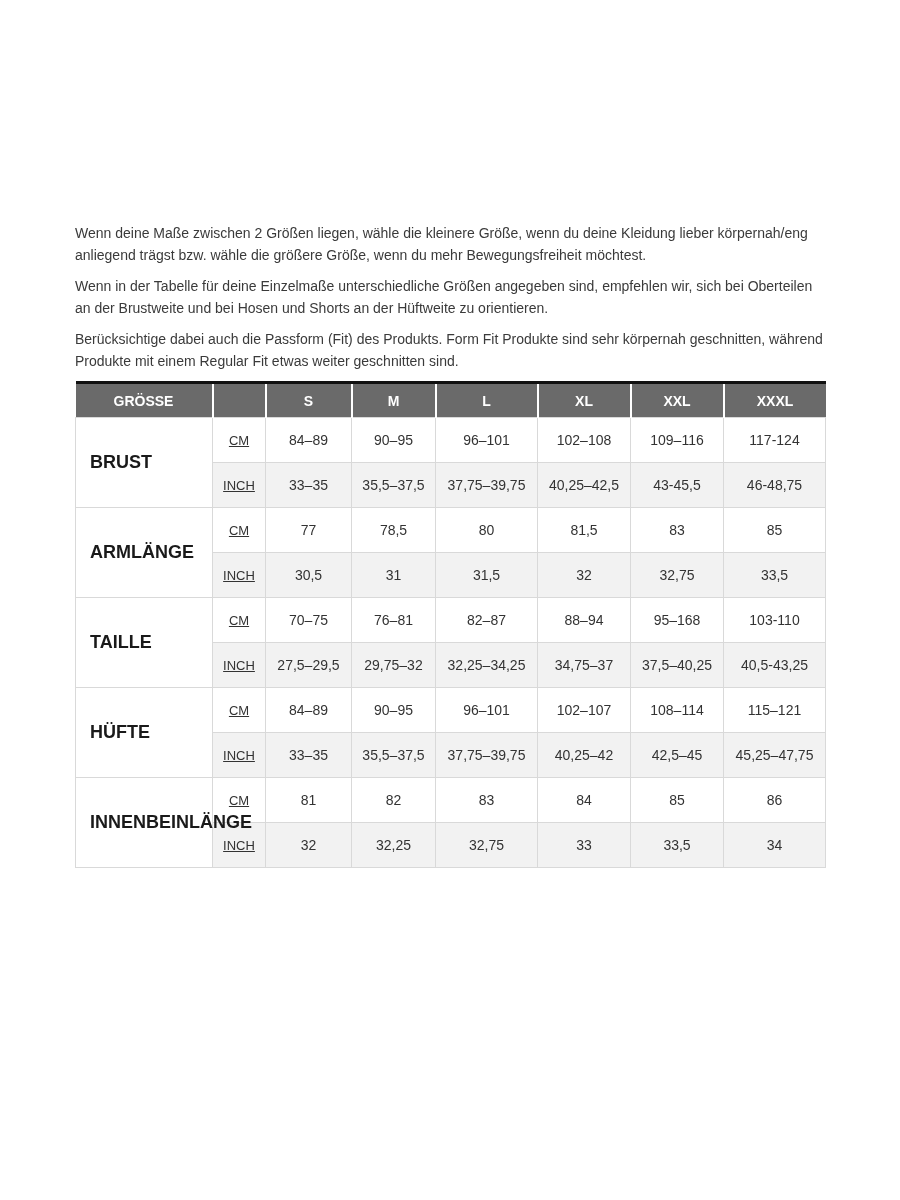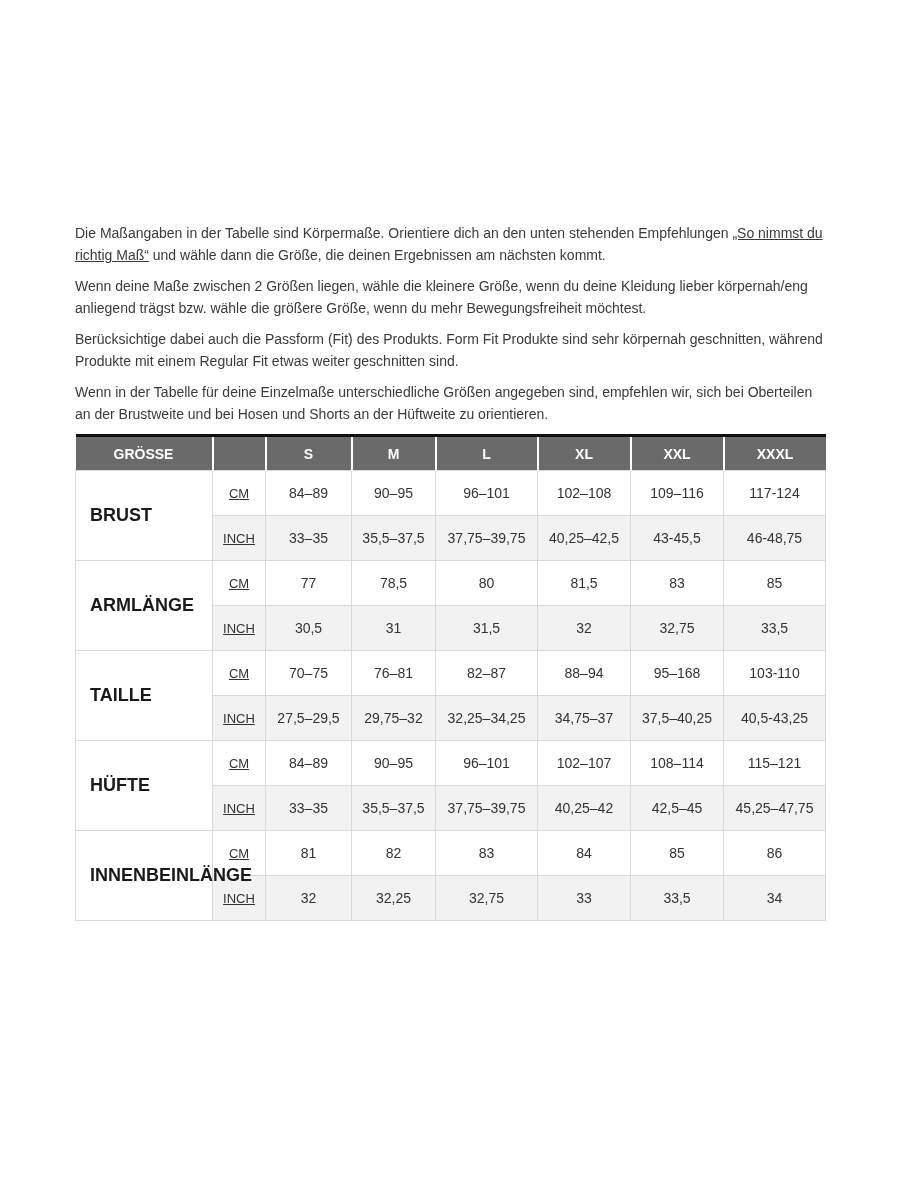--- a/index.html
+++ b/index.html
@@ -89,27 +89,26 @@
   table.size-table tbody tr.inch-row td:not(.label){
     background:var(--stripe-bg);
   }
 </style>
 </head>
 <body>
 
 <div class="content">
 
 
-  <p class="copy"><span>Die Maßangaben in der Tabelle sind Körpermaße. Orientiere dich an den unten stehenden Empfehlungen </span><a>„So nimmst du richtig Maß“</a><span> und wähle dann die Größe, die deinen Ergebnissen am nächsten kommt.</span></p>
 
   <p class="copy">Wenn deine Maße zwischen 2 Größen liegen, wähle die kleinere Größe, wenn du deine Kleidung lieber körpernah/eng anliegend trägst bzw. wähle die größere Größe, wenn du mehr Bewegungsfreiheit möchtest.</p>
 
+  <p class="copy">Wenn in der Tabelle für deine Einzelmaße unterschiedliche Größen angegeben sind, empfehlen wir, sich bei Oberteilen an der Brustweite und bei Hosen und Shorts an der Hüftweite zu orientieren.</p>
+
   <p class="copy">Berücksichtige dabei auch die Passform (Fit) des Produkts. Form Fit Produkte sind sehr körpernah geschnitten, während Produkte mit einem Regular Fit etwas weiter geschnitten sind.</p>
-
-  <p class="copy">Wenn in der Tabelle für deine Einzelmaße unterschiedliche Größen angegeben sind, empfehlen wir, sich bei Oberteilen an der Brustweite und bei Hosen und Shorts an der Hüftweite zu orientieren.</p>
 
   <div class="table-wrap">
     <table class="size-table">
       <colgroup>
         <col style="width:137px">
         <col style="width:53px">
         <col style="width:86px">
         <col style="width:84px">
         <col style="width:102px">
         <col style="width:93px">

